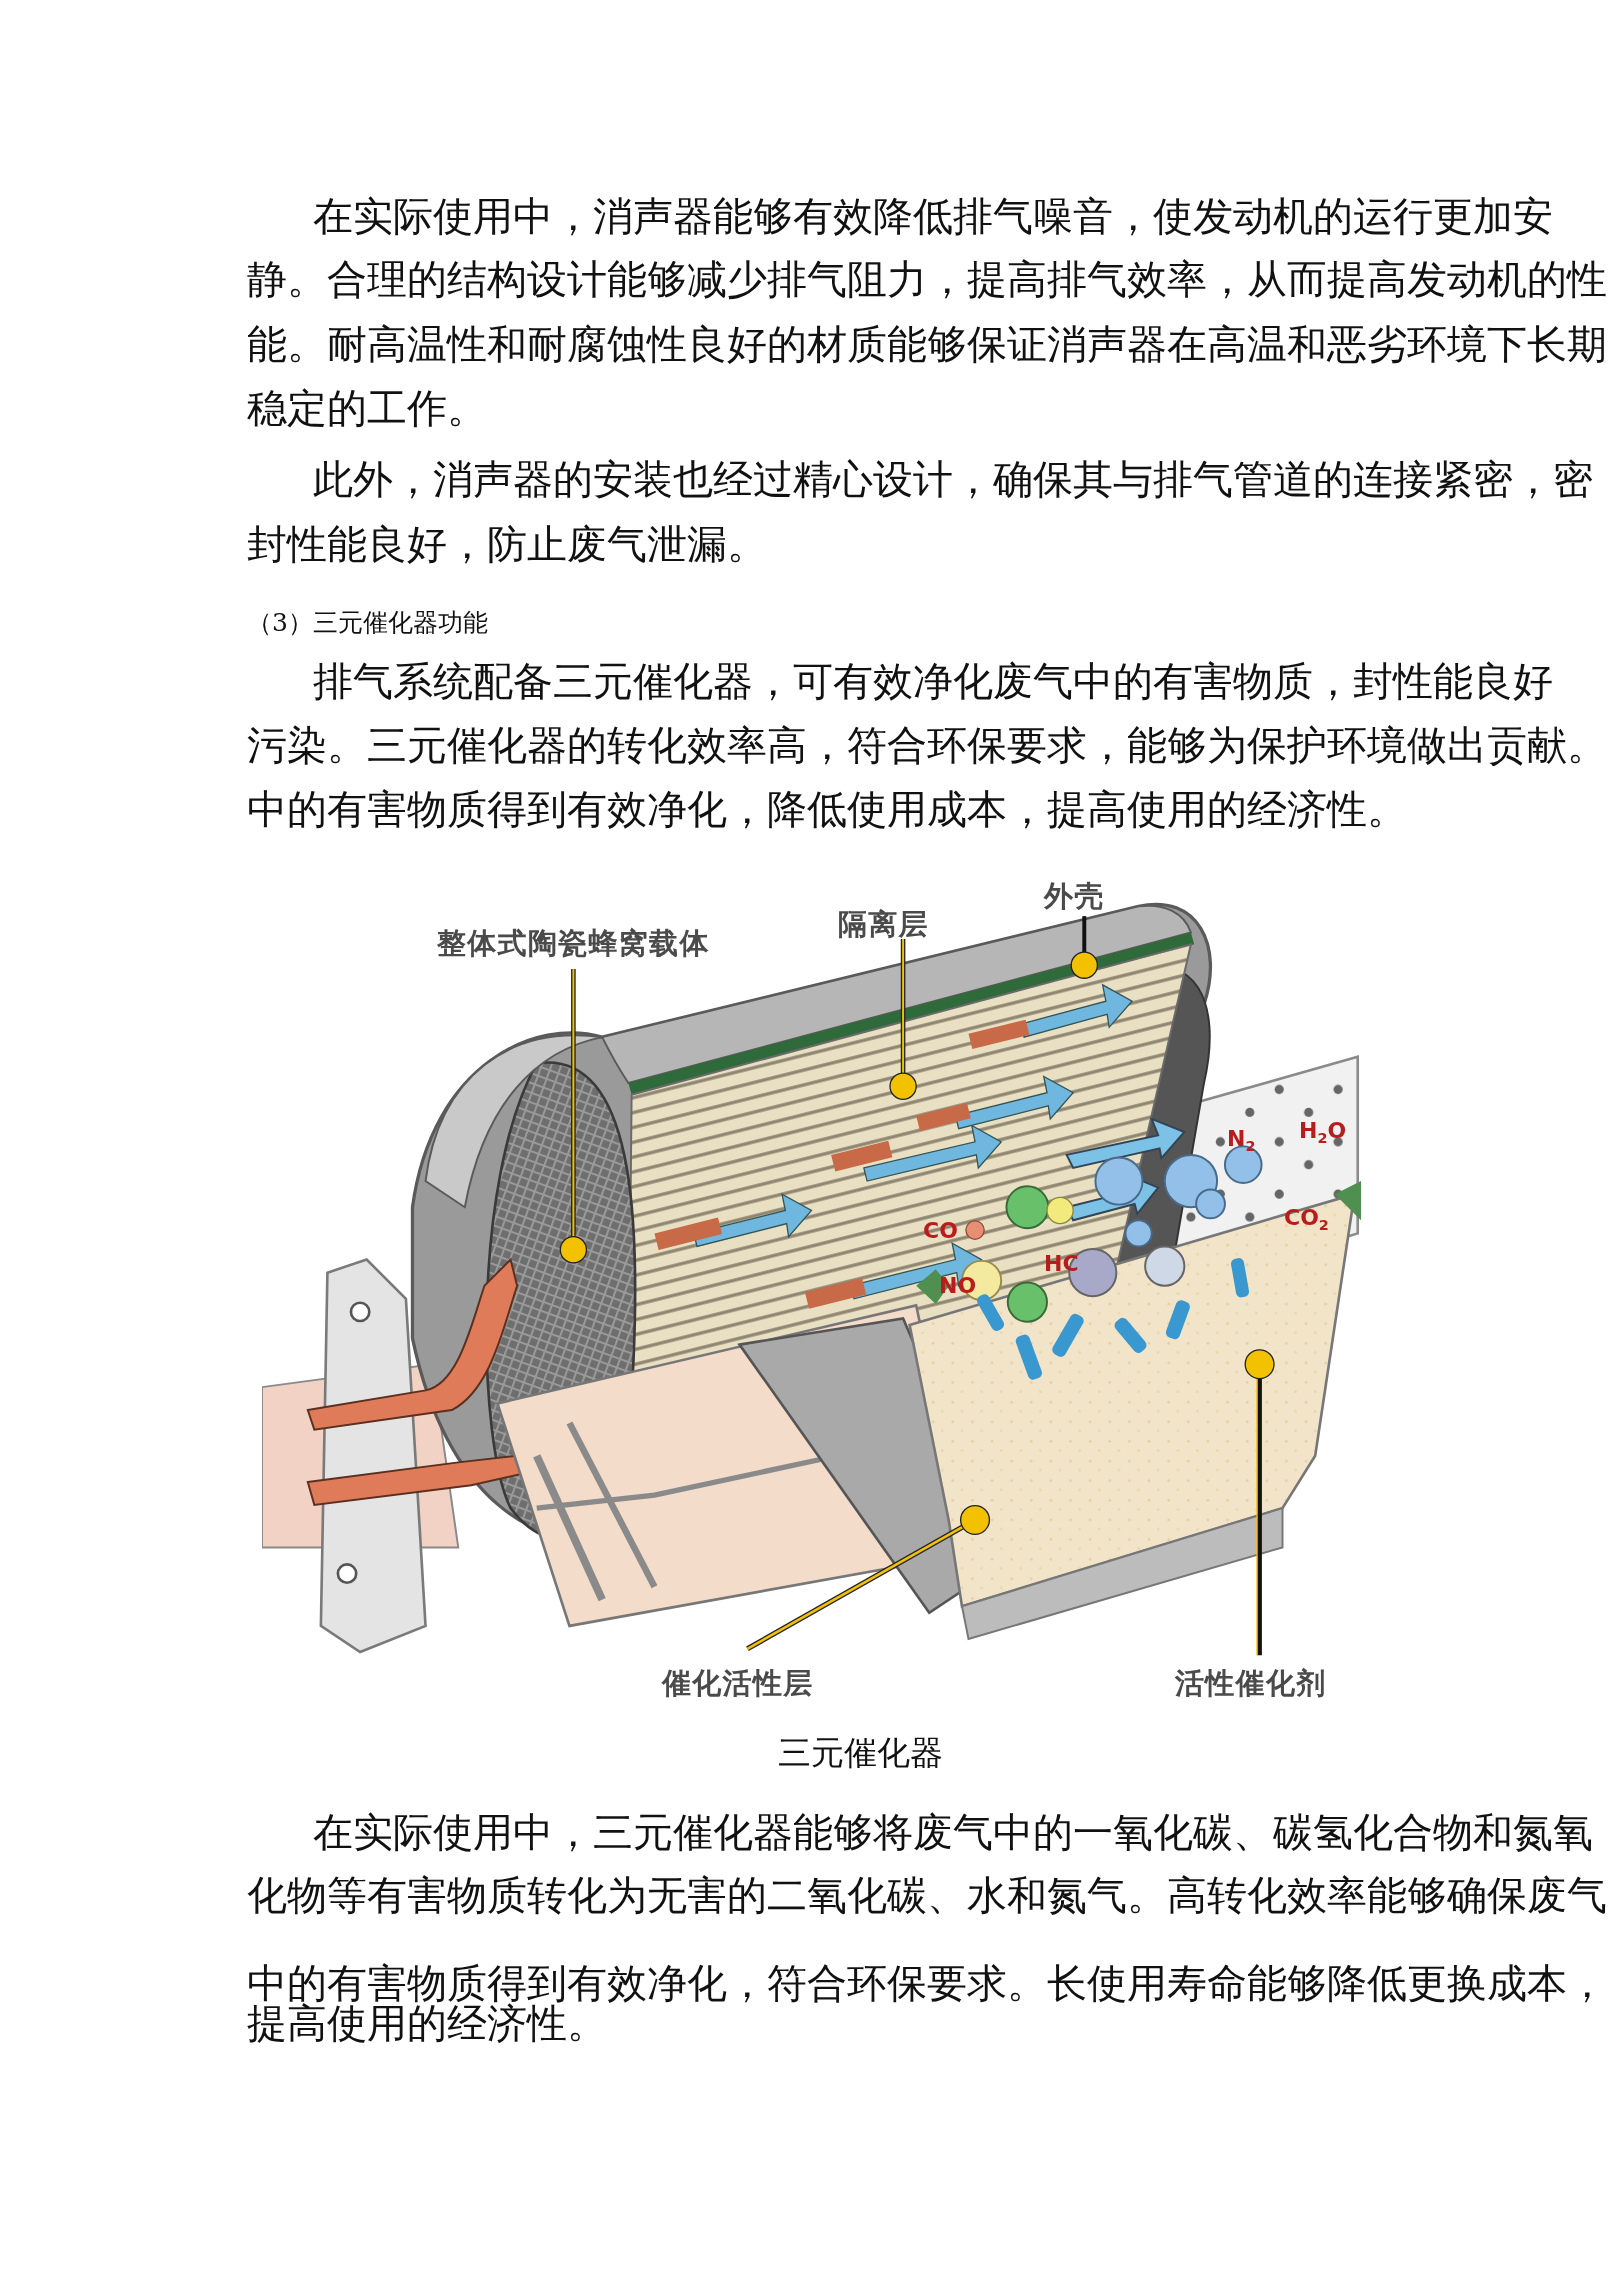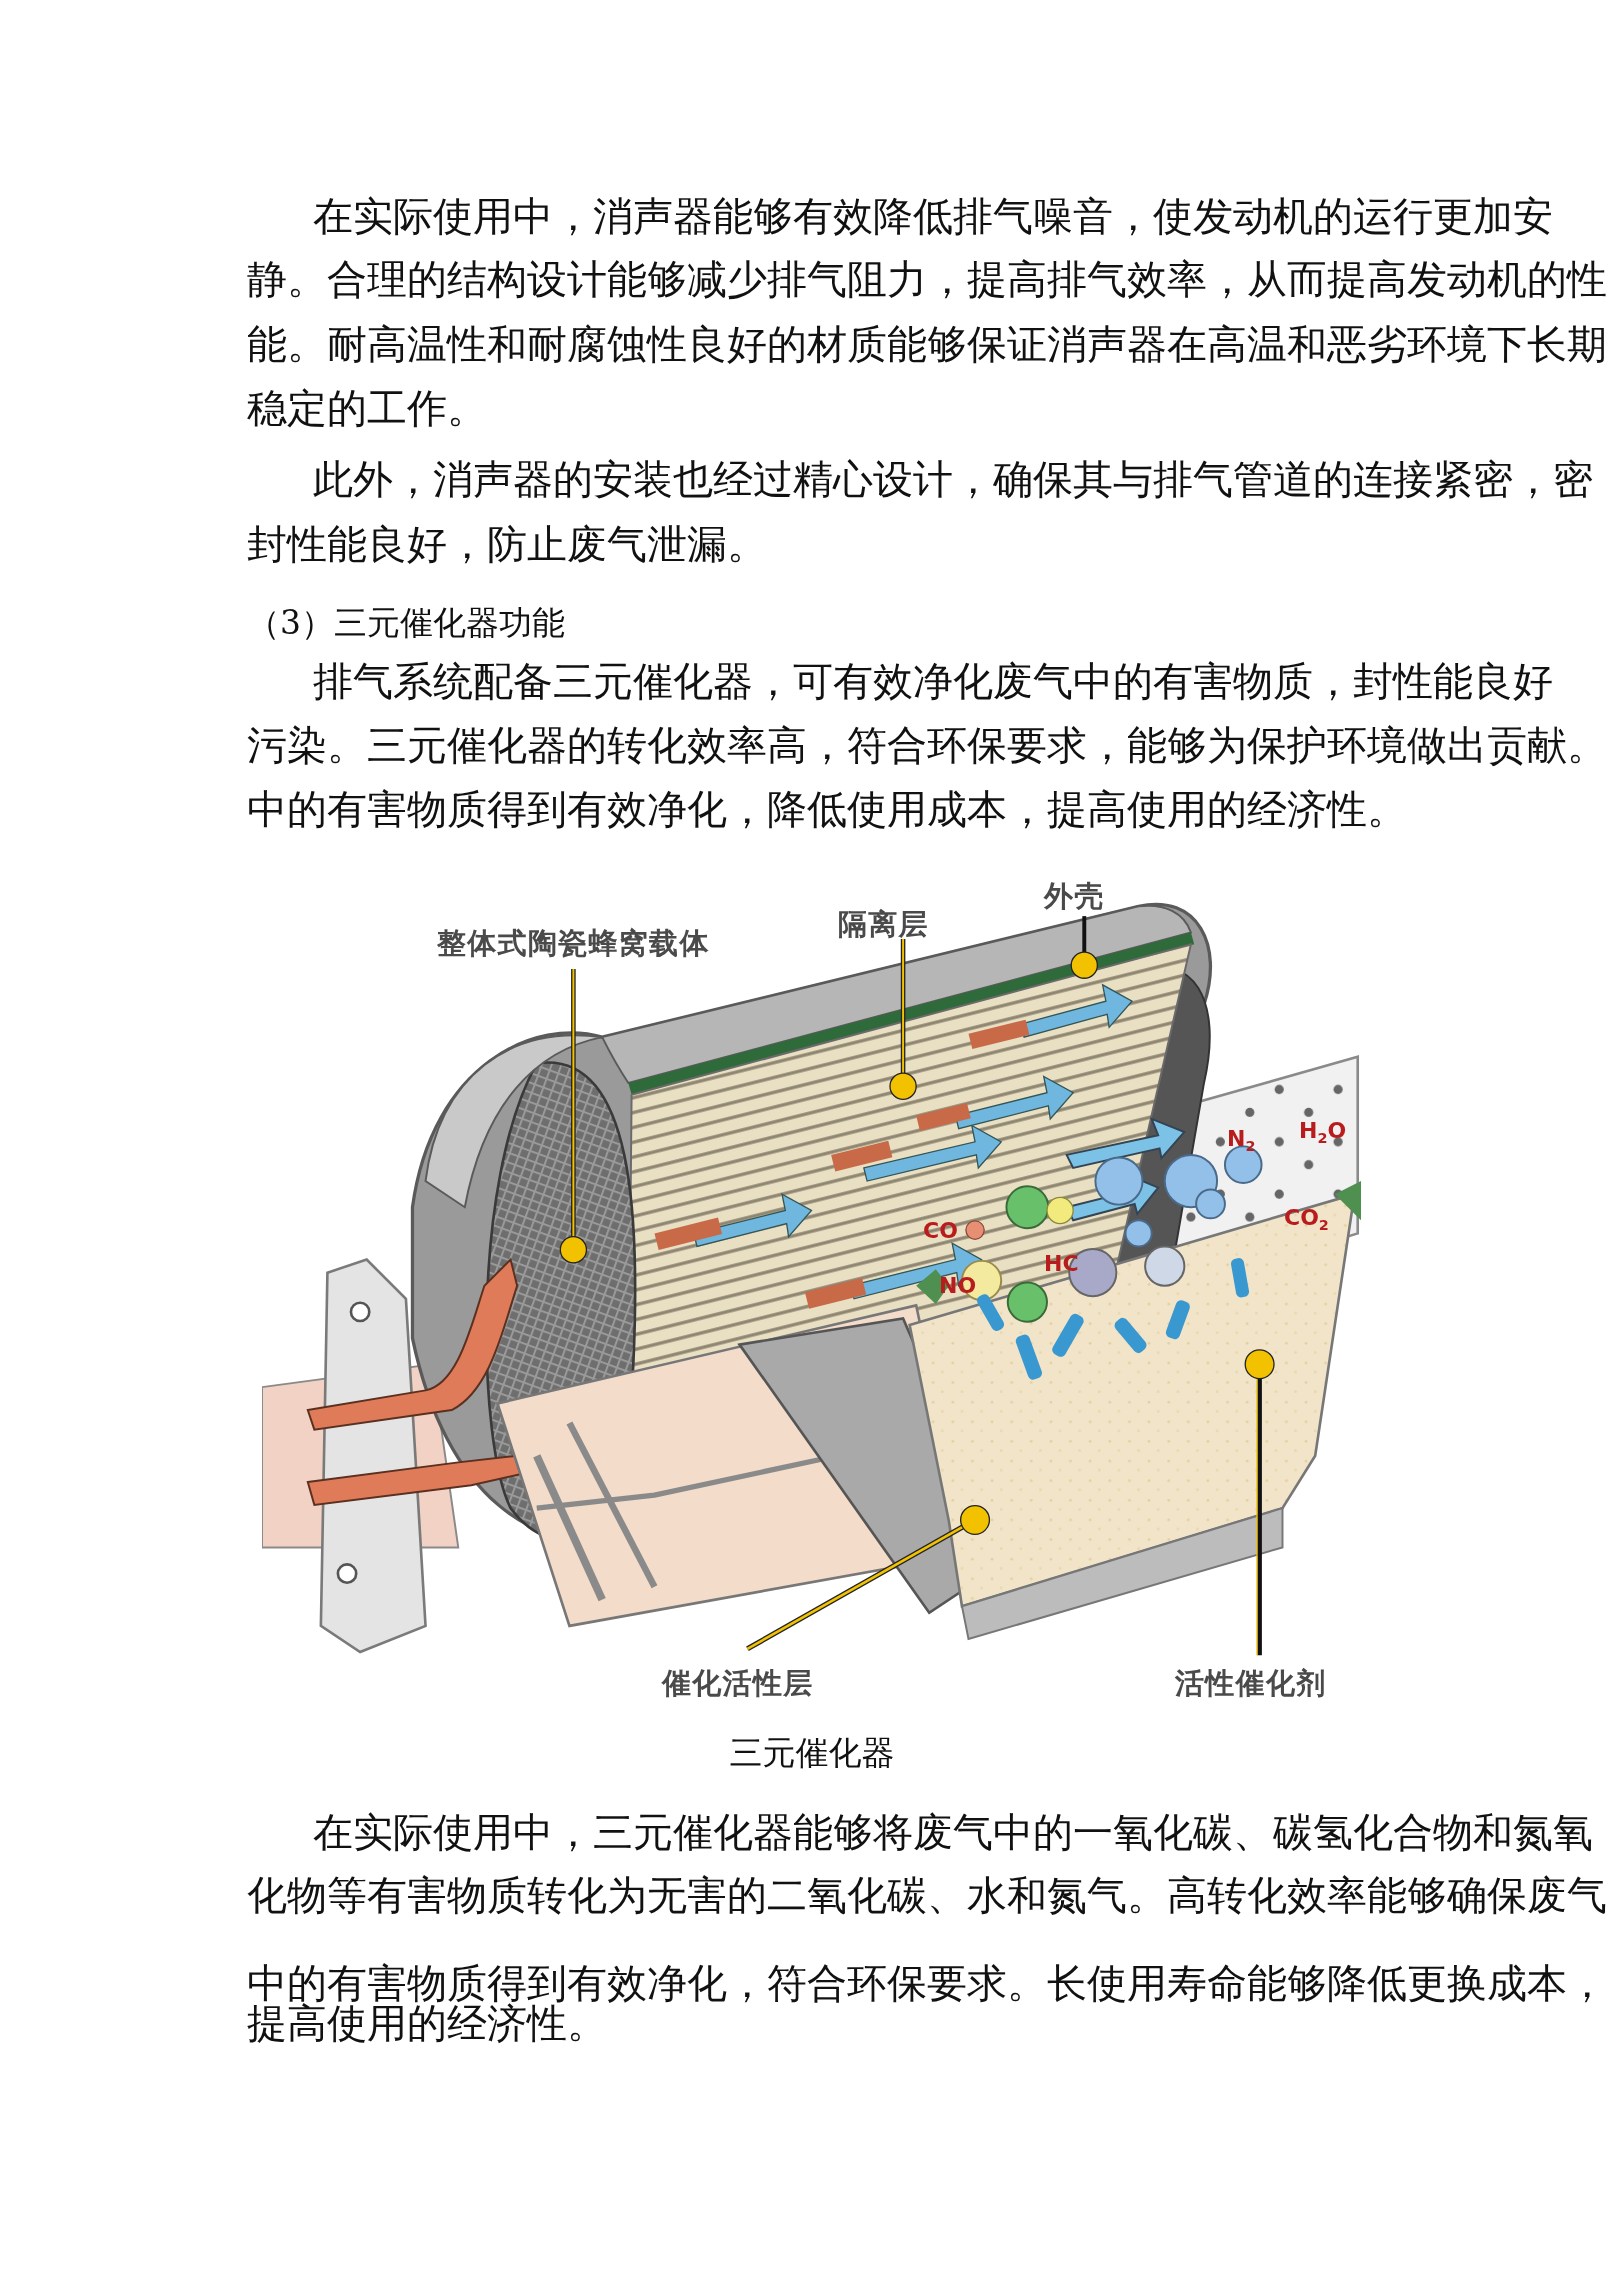--- a/index.html
+++ b/index.html
@@ -3,24 +3,24 @@
 <meta charset="utf-8">
 <style>
   html, body { margin: 0; padding: 0; background: #ffffff; }
   body { width: 1623px; height: 2295px; position: relative; overflow: hidden;
          font-family: "DejaVu Serif", "Liberation Serif", serif; color: #111; }
   .line { position: absolute; left: 247px; width: 1130px; height: 39px;
           font-size: 40px; line-height: 39px; white-space: nowrap;
           text-align: justify; text-align-last: justify; letter-spacing: 0; }
   .line.last { text-align: left; text-align-last: left; }
   .line.indent { left: 313px; width: 1065px; }
-  .heading { position: absolute; left: 247px; height: 39px; font-size: 33px;
+  .heading { position: absolute; left: 247px; height: 39px; font-size: 25px;
              line-height: 39px; white-space: nowrap; }
   .caption { position: absolute; left: 681px; width: 262px; top: 1733px;
-             height: 39px; font-size: 33px; line-height: 39px; text-align: center; }
+             height: 39px; font-size: 33px; line-height: 39px; text-align: right; }
   .figure { position: absolute; left: 262px; top: 867px; width: 1099px; height: 844px; }
   .figure svg { position: absolute; left: 0; top: 0; }
   .flabel { position: absolute; font-family: "DejaVu Sans", "Liberation Sans", sans-serif;
             font-size: 29px; line-height: 33px; color: #4a4a4a; white-space: nowrap;
             font-weight: bold; letter-spacing: 1.3px; }
   .chem { position: absolute; font-family: "DejaVu Sans", "Liberation Sans", sans-serif;
           font-size: 22px; font-weight: bold; color: #b91c1c; line-height: 23.6px; white-space: nowrap; }
   .chem sub { font-size: 14.4px; }
 </style>
 </head>

